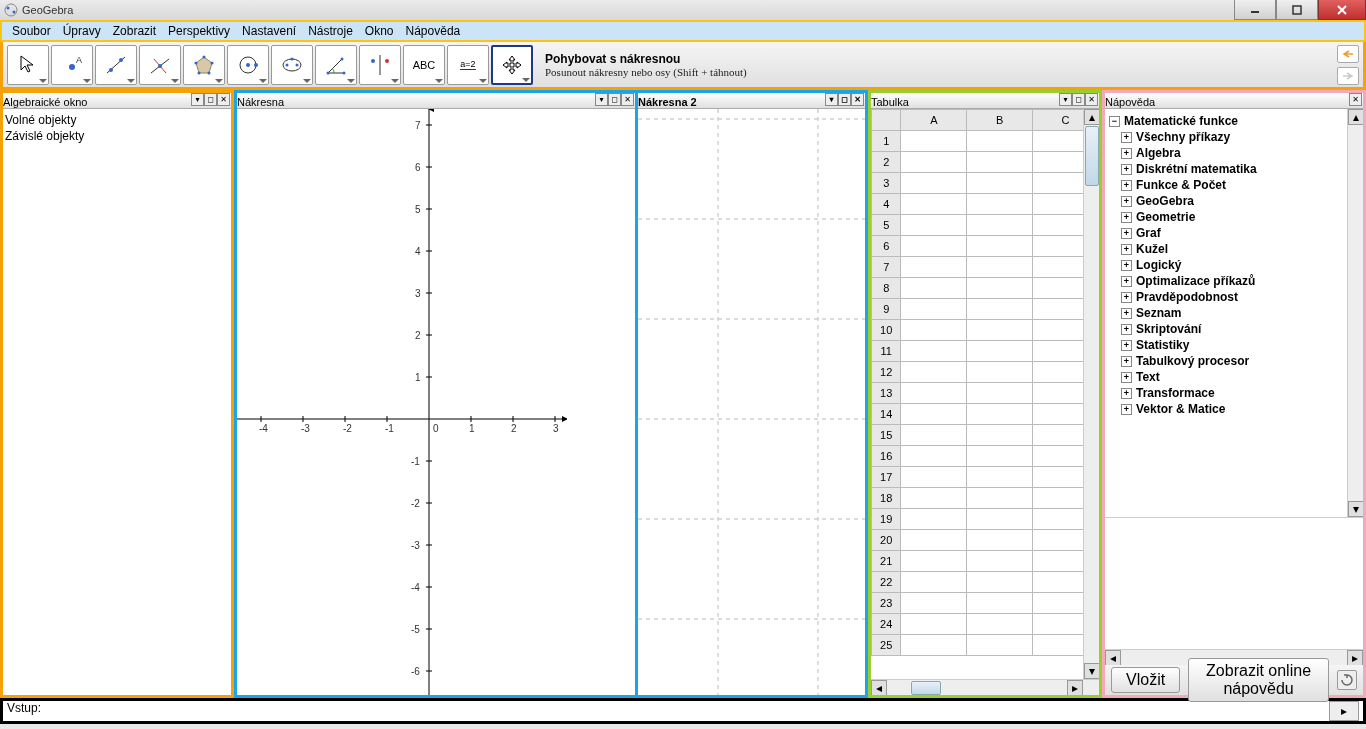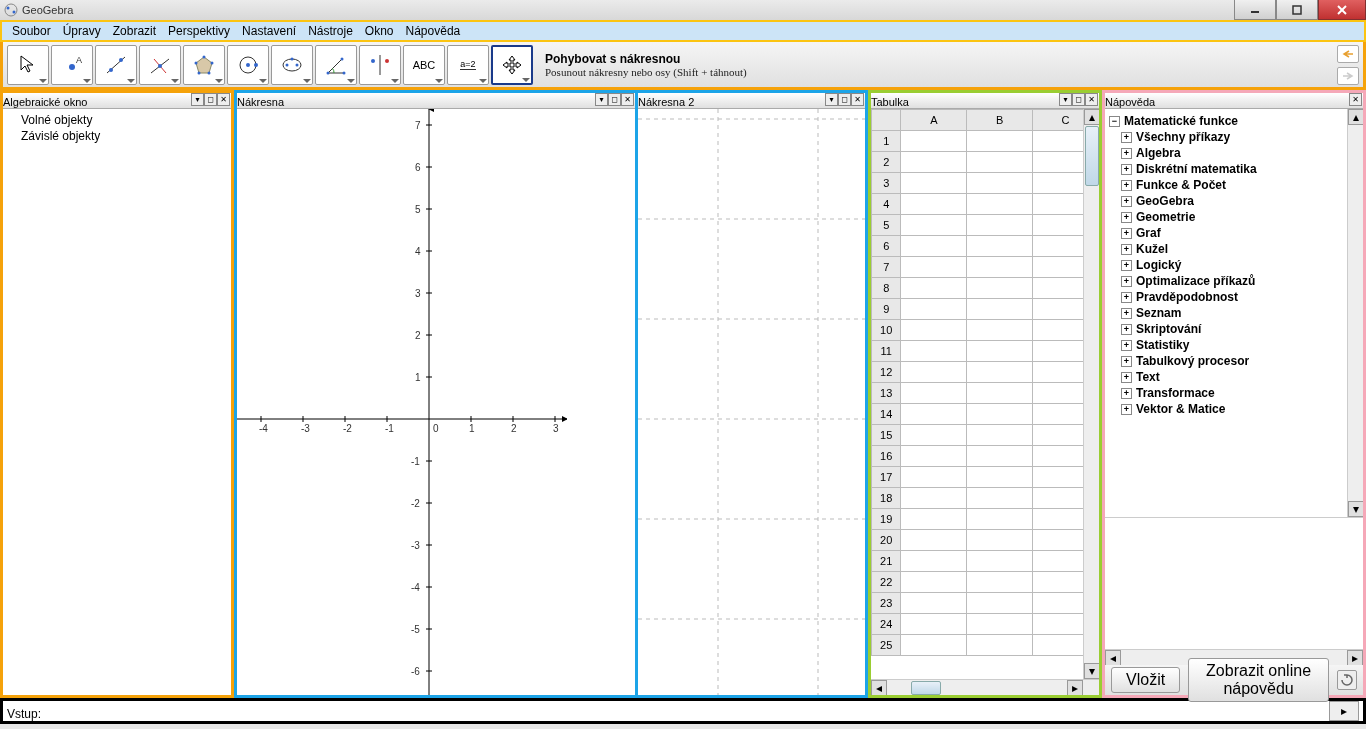--- a/index.html
+++ b/index.html
@@ -27,27 +27,27 @@
 .toolbar-right-btn { width: 22px; height: 18px; border: 1px solid #aaa; background: #fff; border-radius: 2px; display: flex; align-items: center; justify-content: center; }
 
 .workspace { display: flex; height: 608px; }
 
 .panel { display: flex; flex-direction: column; background: #fff; position: relative; }
 .panel-header { height: 16px; background: linear-gradient(#fff, #e0e0e0); font-size: 11px; padding-left: 0; display: flex; align-items: flex-end; position: relative; border-bottom: 1px solid #aaa; }
 .panel-header-controls { position: absolute; right: 1px; top: 0; display: flex; gap: 0; }
 .ph-btn { width: 13px; height: 13px; border: 1px solid #888; background: #eee; font-size: 8px; display: flex; align-items: center; justify-content: center; }
 
 .algebra-panel { width: 234px; border: 3px solid #f5a20a; }
-.algebra-body { flex: 1; padding: 4px 18px; font-size: 12px; border-radius: 8px; }
+.algebra-body { flex: 1; padding: 4px 2px; font-size: 12px; border-radius: 8px; }
 .algebra-body div { margin-bottom: 2px; }
 
 .graphics-panel { width: 404px; border: 3px solid #1ca4e8; }
 .graphics-body { flex: 1; position: relative; background: #fff; overflow: hidden; }
 
-.graphics2-panel { width: 230px; border: 3px solid #1ca4e8; border-left: none; }
+.graphics2-panel { width: 230px; border: 3px solid #1ca4e8; border-left: none; font-weight: bold; }
 .graphics2-body { flex: 1; position: relative; background: #fff; overflow: hidden; }
 
 .spreadsheet-panel { width: 234px; border: 3px solid #9acd32; }
 .spreadsheet-body { flex: 1; overflow: auto; background: #fff; position: relative; }
 .ss-table { border-collapse: collapse; font-size: 11px; }
 .ss-table th, .ss-table td { border: 1px solid #bbb; text-align: center; background: #fff; }
 .ss-table th { background: #e8e8e8; font-weight: normal; }
 .ss-rowh { width: 30px; height: 21px; }
 .ss-colh { width: 68px; height: 20px; }
 .ss-cell { width: 68px; height: 21px; }
@@ -58,21 +58,21 @@
 .help-body { flex: 1; padding: 4px; background: #fff; overflow-y: auto; position: relative; }
 .help-tree-item { display: flex; align-items: center; padding: 1px 0; font-size: 12px; }
 .help-tree-item.bold { font-weight: bold; }
 .tree-toggle { width: 11px; height: 11px; border: 1px solid #888; display: flex; align-items: center; justify-content: center; font-size: 9px; line-height: 1; margin-right: 4px; background: #fff; }
 .help-tree-indent { margin-left: 12px; }
 .help-detail { height: 132px; background: #fff; border-top: 1px solid #ccc; }
 .help-scrollbar-h { height: 16px; background: #eee; border-top: 1px solid #ccc; display: flex; align-items: center; }
 .help-buttons { height: 30px; background: linear-gradient(#f5f5f5, #e0e0e0); display: flex; align-items: center; justify-content: flex-start; gap: 8px; padding: 0 6px; }
 .help-btn { padding: 3px 14px; border: 1px solid #999; background: linear-gradient(#fff, #e0e0e0); border-radius: 3px; font-size: 16px; }
 
-.inputbar { height: 26px; border: 3px solid #000; background: #fff; display: flex; align-items: flex-end; padding: 0 4px; }
+.inputbar { height: 26px; border: 3px solid #000; background: #fff; display: flex; align-items: flex-start; padding: 0 4px; }
 .inputbar-label { font-size: 12px; margin-right: 6px; }
 .inputbar-field { flex: 1; height: 18px; border: none; outline: none; font-size: 12px; }
 .inputbar-dd { width: 30px; height: 20px; border: 1px solid #999; background: #eee; margin-left: 6px; display: flex; align-items: center; justify-content: center; }
 
 .axis-line { stroke: #000; stroke-width: 1; }
 .grid-dash { stroke: #bbb; stroke-width: 1; stroke-dasharray: 4 4; }
 .axis-label { font-size: 10px; fill: #333; }
 
 .scroll-thumb { background: linear-gradient(#e8f0f8, #c0d8e8); border: 1px solid #8aa; border-radius: 2px; }
 .scroll-arrow { width: 16px; height: 16px; background: #e0e0e0; border: 1px solid #999; display: flex; align-items: center; justify-content: center; }

